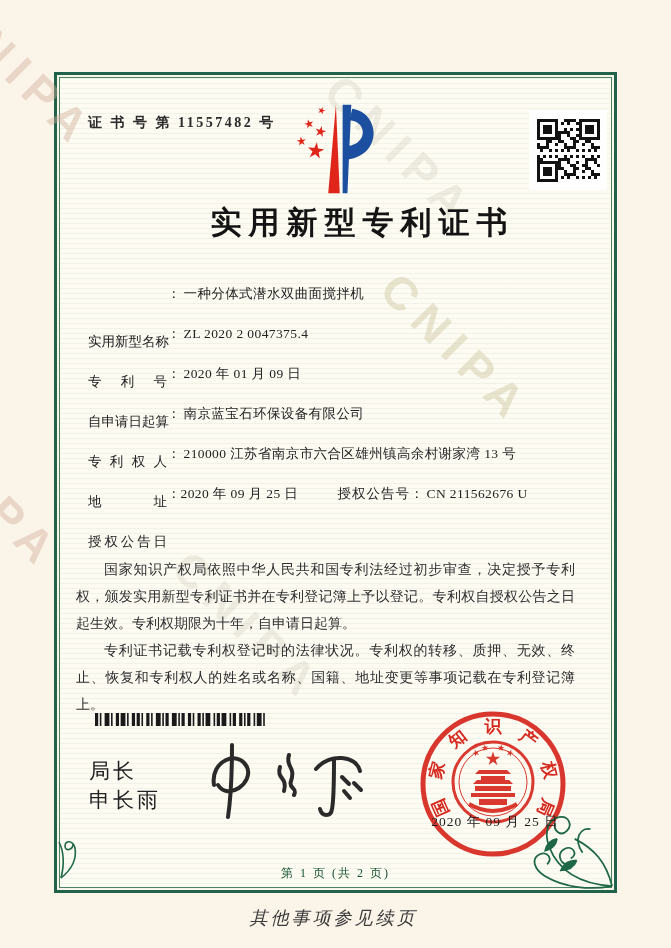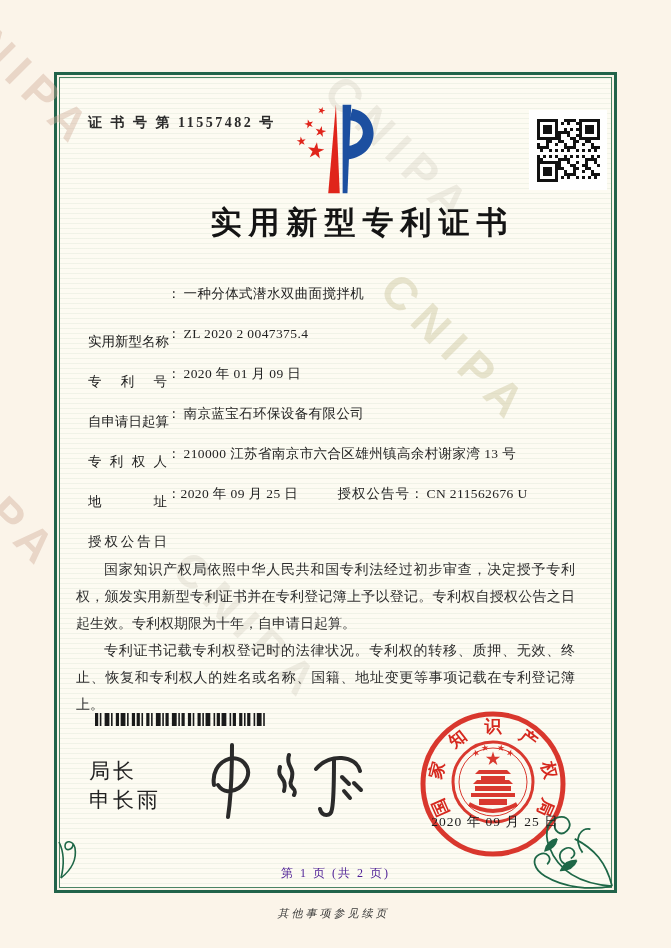--- a/index.html
+++ b/index.html
@@ -38,23 +38,23 @@
   .barcode{position:absolute;left:95px;top:712px;width:173px;height:13px;}
   .director{position:absolute;left:89px;top:757px;font-size:21px;line-height:29px;
             letter-spacing:3px;color:#222;}
   .sign{position:absolute;left:192px;top:733px;}
   .seal{position:absolute;left:417px;top:708px;width:152px;height:152px;}
   .seal-char{position:absolute;left:50%;top:50%;width:22px;height:22px;margin:-11px 0 0 -11px;
              text-align:center;font-size:17px;font-weight:bold;color:#d6281e;line-height:22px;}
   .seal-date{position:absolute;left:410px;top:813px;width:170px;text-align:center;
              font-size:13.5px;letter-spacing:1px;color:#1d1d1d;z-index:3;}
   .footer{position:absolute;left:54px;width:563px;top:865px;text-align:center;
-          font-size:12px;letter-spacing:2px;color:#4c1d95;}
+          font-size:12px;letter-spacing:2px;color:#14532d;}
   .bottom-note{position:absolute;left:0;width:667px;top:906px;text-align:center;
-          font-size:11px;letter-spacing:3px;color:#3a3a3a;font-style:italic;}
+          font-size:18px;letter-spacing:3px;color:#3a3a3a;font-style:italic;}
   .flourish-br{position:absolute;left:498px;top:770px;z-index:2;}
   .flourish-bl{position:absolute;left:57px;top:818px;z-index:2;}
 </style>
 </head>
 <body>
 
 <div class="page">
 
   <div class="wm wm-pink" style="left:-28px;top:-14px;">CNIPA</div>
   <div class="wm wm-faint" style="left:352px;top:64px;">CNIPA</div>

